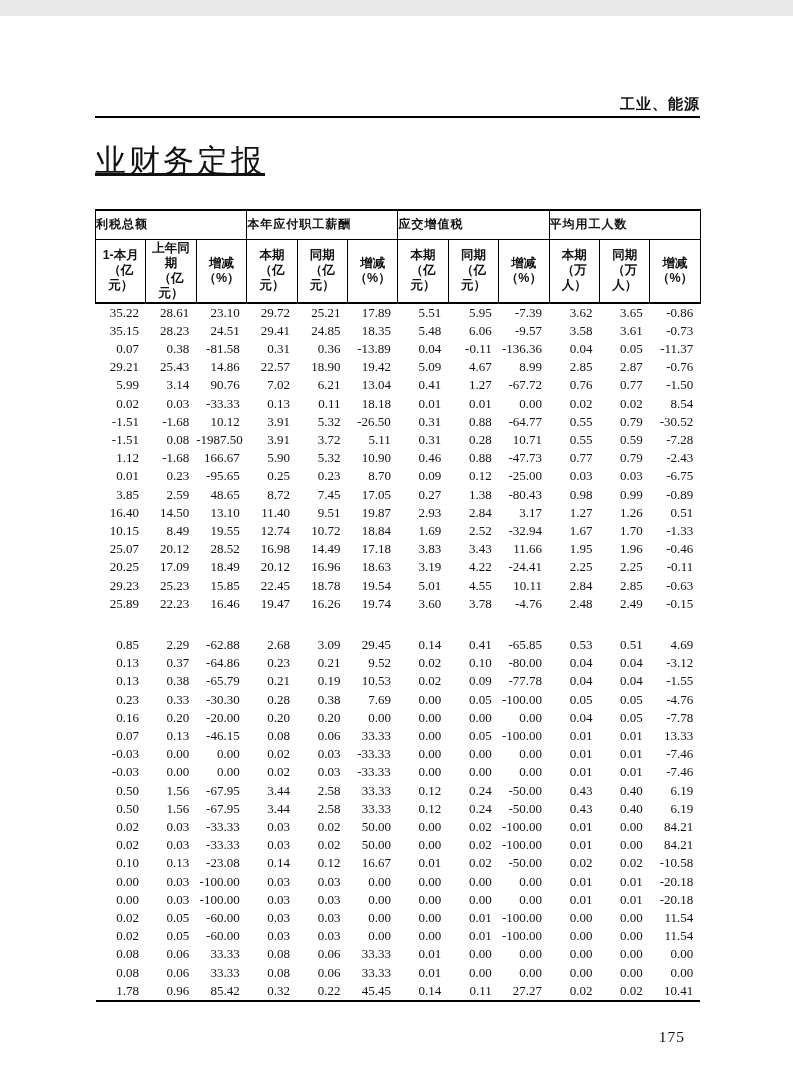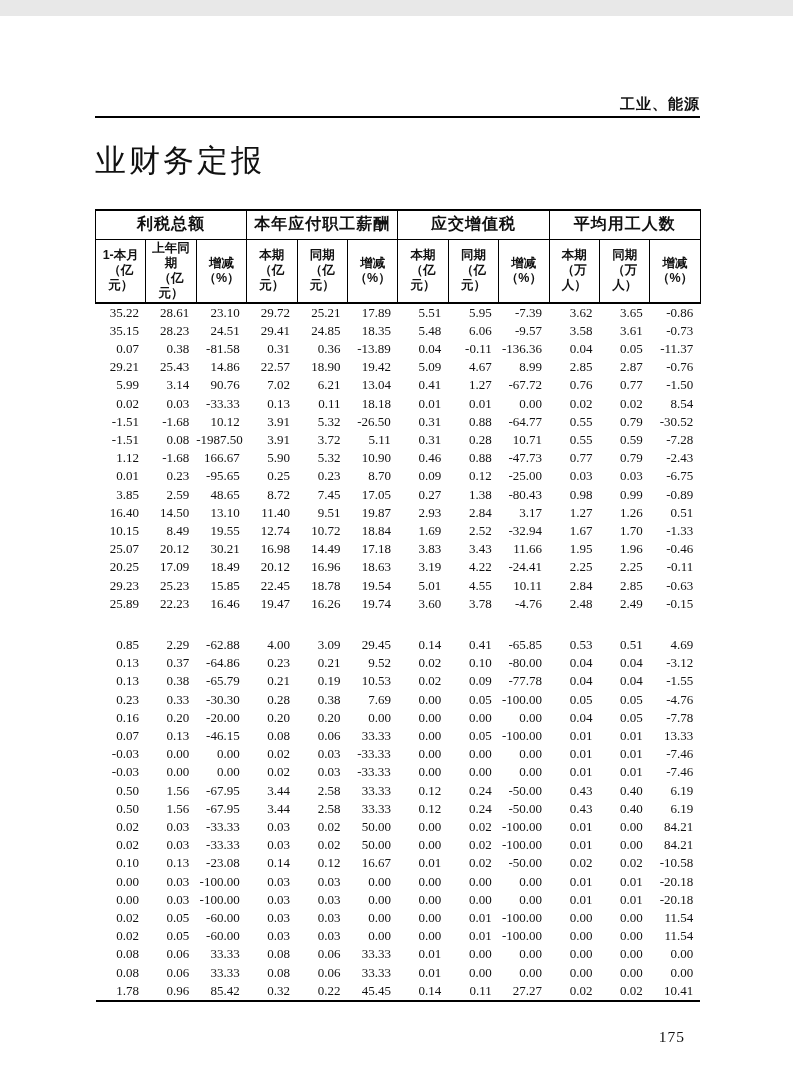--- a/index.html
+++ b/index.html
@@ -26,42 +26,43 @@
     line-height: 17px;
     letter-spacing: 1px;
   }
   .doc-title {
     margin: 25px 93px 0 95px;
     font-family: "Liberation Serif", serif;
     font-weight: normal;
     font-size: 31px;
     line-height: 36px;
     letter-spacing: 3px;
+    text-decoration: underline;
   }
   table.stat {
     margin: 30px 0 0 95px;
     width: 605px;
     border-collapse: collapse;
     table-layout: fixed;
     border-top: 2.5px solid #000;
     border-bottom: 2px solid #000;
   }
   table.stat col { width: 50.4px; }
   thead th {
     border: 1px solid #000;
     font-family: "Liberation Sans", sans-serif;
     font-weight: bold;
     color: #111;
     background: #fff;
   }
   tr.group-row th {
     height: 29px;
-    font-size: 16px;
+    font-size: 12px;
     letter-spacing: 1px;
-    text-align: center;
+    text-align: left;
     vertical-align: middle;
   }
   tr.sub-row th {
     height: 38px;
     font-size: 12.5px;
     text-align: center;
     vertical-align: middle;
     border-bottom: 2px solid #000;
     padding: 1px 0;
   }
@@ -349,21 +350,21 @@
           <td>1.69</td>
           <td>2.52</td>
           <td>-32.94</td>
           <td>1.67</td>
           <td>1.70</td>
           <td>-1.33</td>
         </tr>
         <tr>
           <td>25.07</td>
           <td>20.12</td>
-          <td>30.21</td>
+          <td>28.52</td>
           <td>16.98</td>
           <td>14.49</td>
           <td>17.18</td>
           <td>3.83</td>
           <td>3.43</td>
           <td>11.66</td>
           <td>1.95</td>
           <td>1.96</td>
           <td>-0.46</td>
         </tr>
@@ -409,21 +410,21 @@
           <td>2.49</td>
           <td>-0.15</td>
         </tr>
         <tr class="spacer">
           <td colspan="12"></td>
         </tr>
         <tr>
           <td>0.85</td>
           <td>2.29</td>
           <td>-62.88</td>
-          <td>4.00</td>
+          <td>2.68</td>
           <td>3.09</td>
           <td>29.45</td>
           <td>0.14</td>
           <td>0.41</td>
           <td>-65.85</td>
           <td>0.53</td>
           <td>0.51</td>
           <td>4.69</td>
         </tr>
         <tr>

